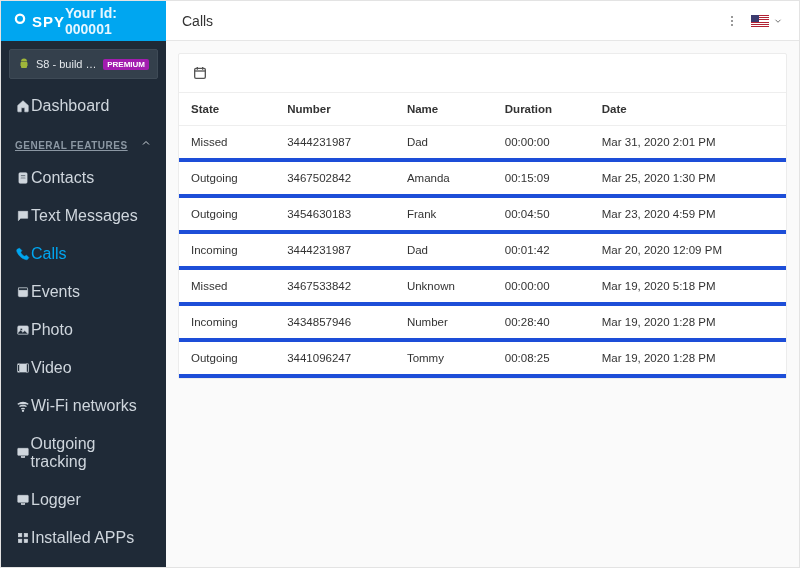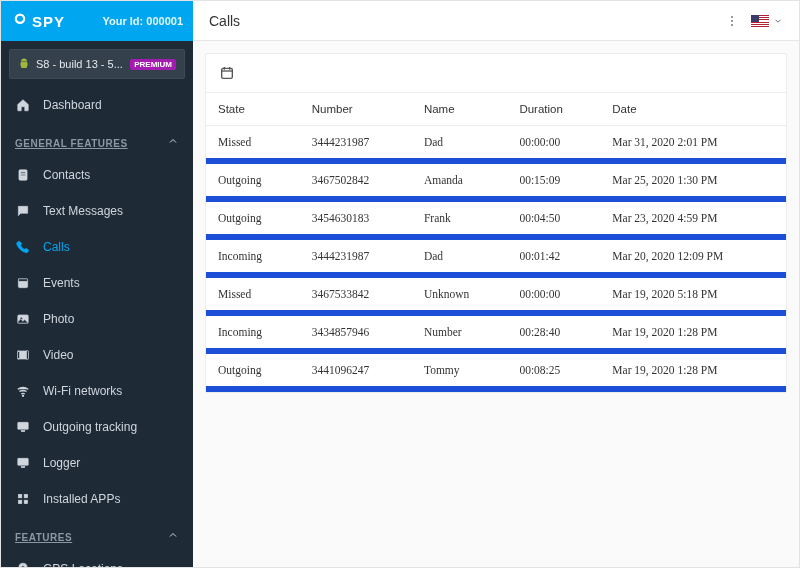--- a/index.html
+++ b/index.html
@@ -1,33 +1,33 @@
 <!DOCTYPE html>
 <html><head>
 <meta charset="utf-8">
 <style>
   * { box-sizing: border-box; margin: 0; padding: 0; }
   html, body { width: 800px; height: 568px; font-family: -apple-system, Helvetica, Arial, sans-serif; font-size: 12px; color: #333; }
   .app { display: flex; width: 800px; height: 568px; border: 1px solid #e3e3e3; overflow: hidden; }
 
   
-  .sidebar { width: 192px; background: #1f2a37; color: #cfd6dd; display: flex; flex-direction: column; overflow: hidden; }
+  .sidebar { width: 165px; background: #1f2a37; color: #cfd6dd; display: flex; flex-direction: column; overflow: hidden; }
   .sidebar-top { display: flex; align-items: center; height: 40px; background: #00a6f0; color: #fff; padding: 0 10px; }
   .logo { display: flex; align-items: center; font-weight: 700; font-size: 15px; letter-spacing: 1px; }
   .logo svg { margin-right: 3px; }
-  .your-id { margin-left: auto; font-size: 11px; font-weight: 600; color:#e6f6ff; }
+  .your-id { margin-left: auto; font-size: 14px; font-weight: 600; color:#e6f6ff; }
 
   .device-bar { margin: 8px; padding: 8px 8px; background: #34404c; border:1px solid #3e4a56; border-radius: 2px; display:flex; align-items:center; gap:6px; }
   .device-bar .android svg{ display:block;}
   .device-name { flex:1; color:#e4e8ec; font-size:11px; white-space:nowrap; overflow:hidden; text-overflow:ellipsis;}
   .tag-premium { background:#a21caf; color:#fff; font-size:8px; padding:1px 4px; border-radius:2px; font-weight:700;}
 
   .nav { flex:1; overflow-y:auto; }
   .nav::-webkit-scrollbar{width:0;}
-  .nav-item { display:flex; align-items:center; gap:12px; padding:10px 14px; color:#cfd6dd; cursor:pointer; font-size:12px;}
+  .nav-item { display:flex; align-items:center; padding:10px 14px; color:#cfd6dd; cursor:pointer; font-size:16px;}
   .nav-item.active { color:#00a6f0;}
   .nav-item .ic { width:16px; height:16px; display:flex; align-items:center; justify-content:center;}
   .nav-item .ic svg { stroke:#cfd6dd; fill:#cfd6dd;}
   .nav-item.active .ic svg { stroke:#00a6f0; fill:#00a6f0;}
 
   .section-head { display:flex; align-items:flex-end; justify-content:space-between; padding:12px 14px 8px; color:#8b97a3; font-size:10px; font-weight:700; letter-spacing:0.5px; cursor:pointer;text-decoration:underline;}
   .section-head .chev svg{stroke:#cfd6dd;}
 
   
   .main { flex:1; display:flex; flex-direction:column; background:#fafafa;}
@@ -39,23 +39,23 @@
   .flag { display:flex; align-items:center; gap:4px; cursor:pointer;}
   .flag .us { width:18px; height:12px; background:linear-gradient(#b22234 0 7.7%, #fff 7.7% 15.4%, #b22234 15.4% 23%, #fff 23% 30.7%, #b22234 30.7% 38.4%, #fff 38.4% 46.1%, #b22234 46.1% 53.8%, #fff 53.8% 61.5%, #b22234 61.5% 69.2%, #fff 69.2% 76.9%, #b22234 76.9% 84.6%, #fff 84.6% 92.3%, #b22234 92.3% 100%); position:relative;}
   .flag .us::before{content:""; position:absolute; left:0; top:0; width:8px; height:7px; background:#3c3b6e;}
 
   .content { padding:12px; flex:1; overflow:auto;}
   .panel { background:#fff; border:1px solid #ececec; border-radius:2px; }
   .panel-toolbar { padding:8px 10px;}
   .cal-btn { width:22px; height:22px; display:flex; align-items:center; justify-content:center; cursor:pointer;}
 
   table { width:100%; border-collapse:collapse; font-size:11.5px;}
-  thead th { text-align:left; font-weight:400; color:#333; padding:10px 12px; border-top:1px solid #eee; border-bottom:1px solid #eee; background:#fff;}
+  thead th { text-align:left; font-weight:700; color:#333; padding:10px 12px; border-top:1px solid #eee; border-bottom:1px solid #eee; background:#fff;}
   thead th.right, tbody td.right { }
-  tbody td { padding:10px 12px; border-bottom:6px solid #1d4ed8; color:#333;font-family:Liberation Serif, serif;}
+  tbody td { padding:10px 12px; border-bottom:4px solid #1d4ed8; color:#333;}
 </style>
 </head>
 <body>
 
 <div class="app">
 
   <aside class="sidebar">
     <div class="sidebar-top">
       <div class="logo">
         <svg width="18" height="18" viewBox="0 0 24 24">

